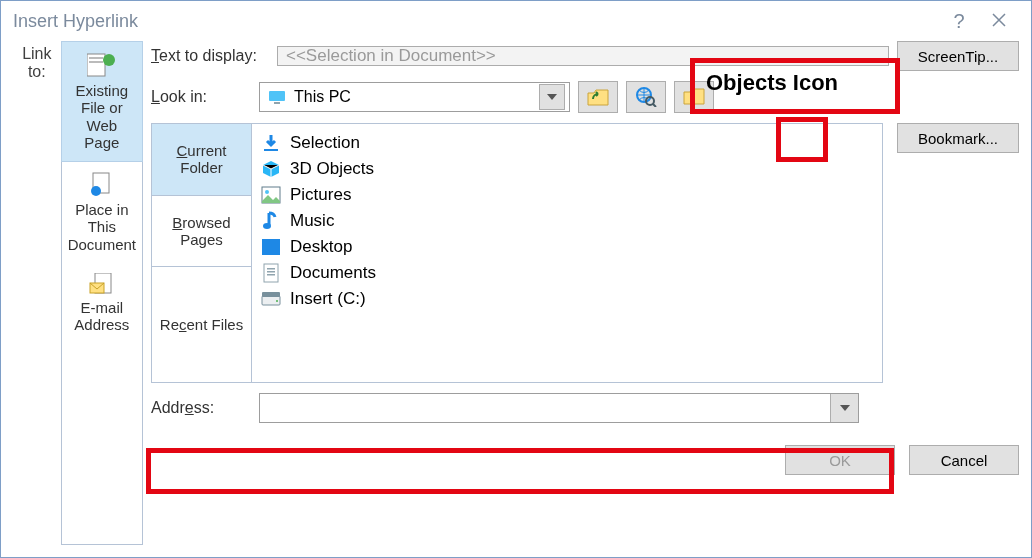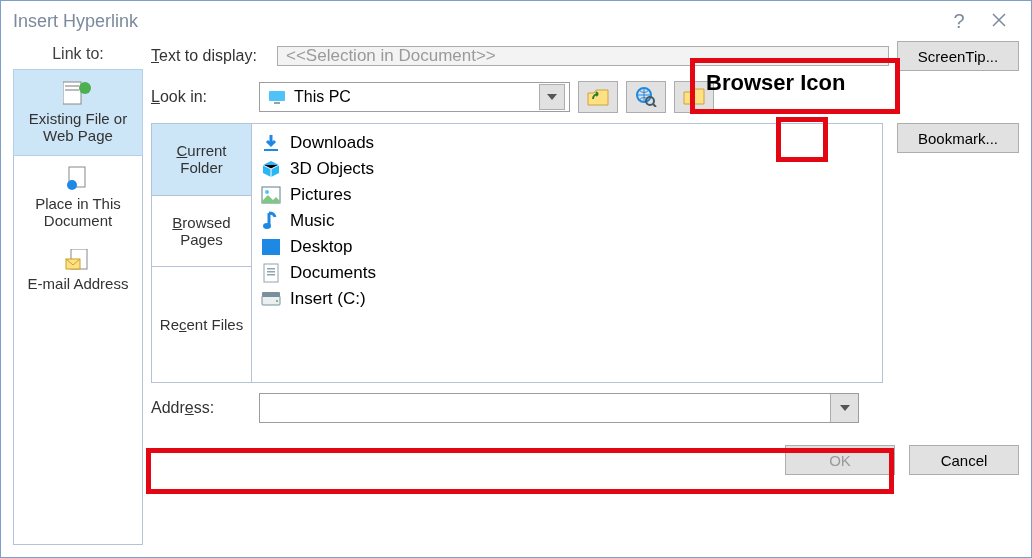--- a/index.html
+++ b/index.html
@@ -3,21 +3,21 @@
 <meta charset="utf-8">
 <style>
   * { box-sizing: border-box; font-family: "Segoe UI", Tahoma, sans-serif; }
   body { margin: 0; padding: 0; width: 1032px; height: 558px; position: relative; background:#fff; }
   .window { width: 1032px; height: 558px; border: 1px solid #7e9ec7; background: #fff; display:flex; flex-direction:column; }
   .titlebar { height: 40px; display:flex; align-items:center; padding: 12px 12px; color:#7b8a9d; font-size:18px; }
   .titlebar-spacer { flex: 1; }
   .titlebar-btn { width:40px; text-align:center; font-size:20px; color:#7b8a9d; }
   .body { flex:1; display:flex; padding: 0 12px 12px 12px; gap:8px; }
   
-  .linkto-col { width:130px; display:flex; flex-direction:column; }
+  .linkto-col { width:130px; display:flex; flex-direction:row; }
   .linkto-header { text-align:center; font-size:16px; color:#404040; padding:4px 0 6px 0; }
   .linkto-box { border:1px solid #b5c3d6; flex:1; display:flex; flex-direction:column; }
   .linkto-item { padding:10px 6px; text-align:center; font-size:15px; color:#333; line-height:1.15; cursor:pointer; }
   .linkto-item.selected { background:#cde6f7; border:1px solid #b5d0e8; margin:-1px; }
   .linkto-item .icon { display:block; margin:0 auto 4px auto; }
   
   .right-col { flex:1; display:flex; flex-direction:column; gap:10px; }
   .row { display:flex; align-items:center; gap:8px; }
   .label { font-size:16px; color:#333; }
   .label u { text-decoration:underline; text-decoration-skip-ink:none; }
@@ -150,21 +150,21 @@
             <div class="tab-item">Re<u>c</u>ent Files</div>
           </div>
           <div class="file-list" id="file-list">
               <div class="file-item">
                 <span class="ficon">
                   <svg width="20" height="20" viewBox="0 0 20 20">
                     <path d="M10 2v10M6 8l4 4 4-4" stroke="#1e88e5" stroke-width="3" fill="none"></path>
                     <rect x="3" y="16" width="14" height="2" fill="#1e88e5"></rect>
                   </svg>
                 </span>
-                <span>Downloads</span>
+                <span>Selection</span>
               </div>
               <div class="file-item">
                 <span class="ficon">
                   <svg width="20" height="20" viewBox="0 0 20 20">
                     <path d="M10 2l8 4v8l-8 4-8-4V6z" fill="#29b6f6"></path>
                     <path d="M2 6l8 4 8-4M10 10v8" stroke="#fff" stroke-width="1"></path>
                   </svg>
                 </span>
                 <span>3D Objects</span>
               </div>
@@ -237,15 +237,15 @@
       <div class="footer">
         <button class="btn" disabled="">OK</button>
         <button class="btn">Cancel</button>
       </div>
 
     </div>
   </div>
 </div>
 
 <div class="annot" style="left:690px; top:58px; width:210px; height:56px;"></div>
-<div class="annot-label" style="left:706px; top:70px;">Browser Icon</div>
+<div class="annot-label" style="left:706px; top:70px;">Objects Icon</div>
 <div class="annot" style="left:776px; top:117px; width:52px; height:45px;"></div>
 <div class="annot" style="left:146px; top:448px; width:748px; height:46px;"></div>
 
 </body></html>

